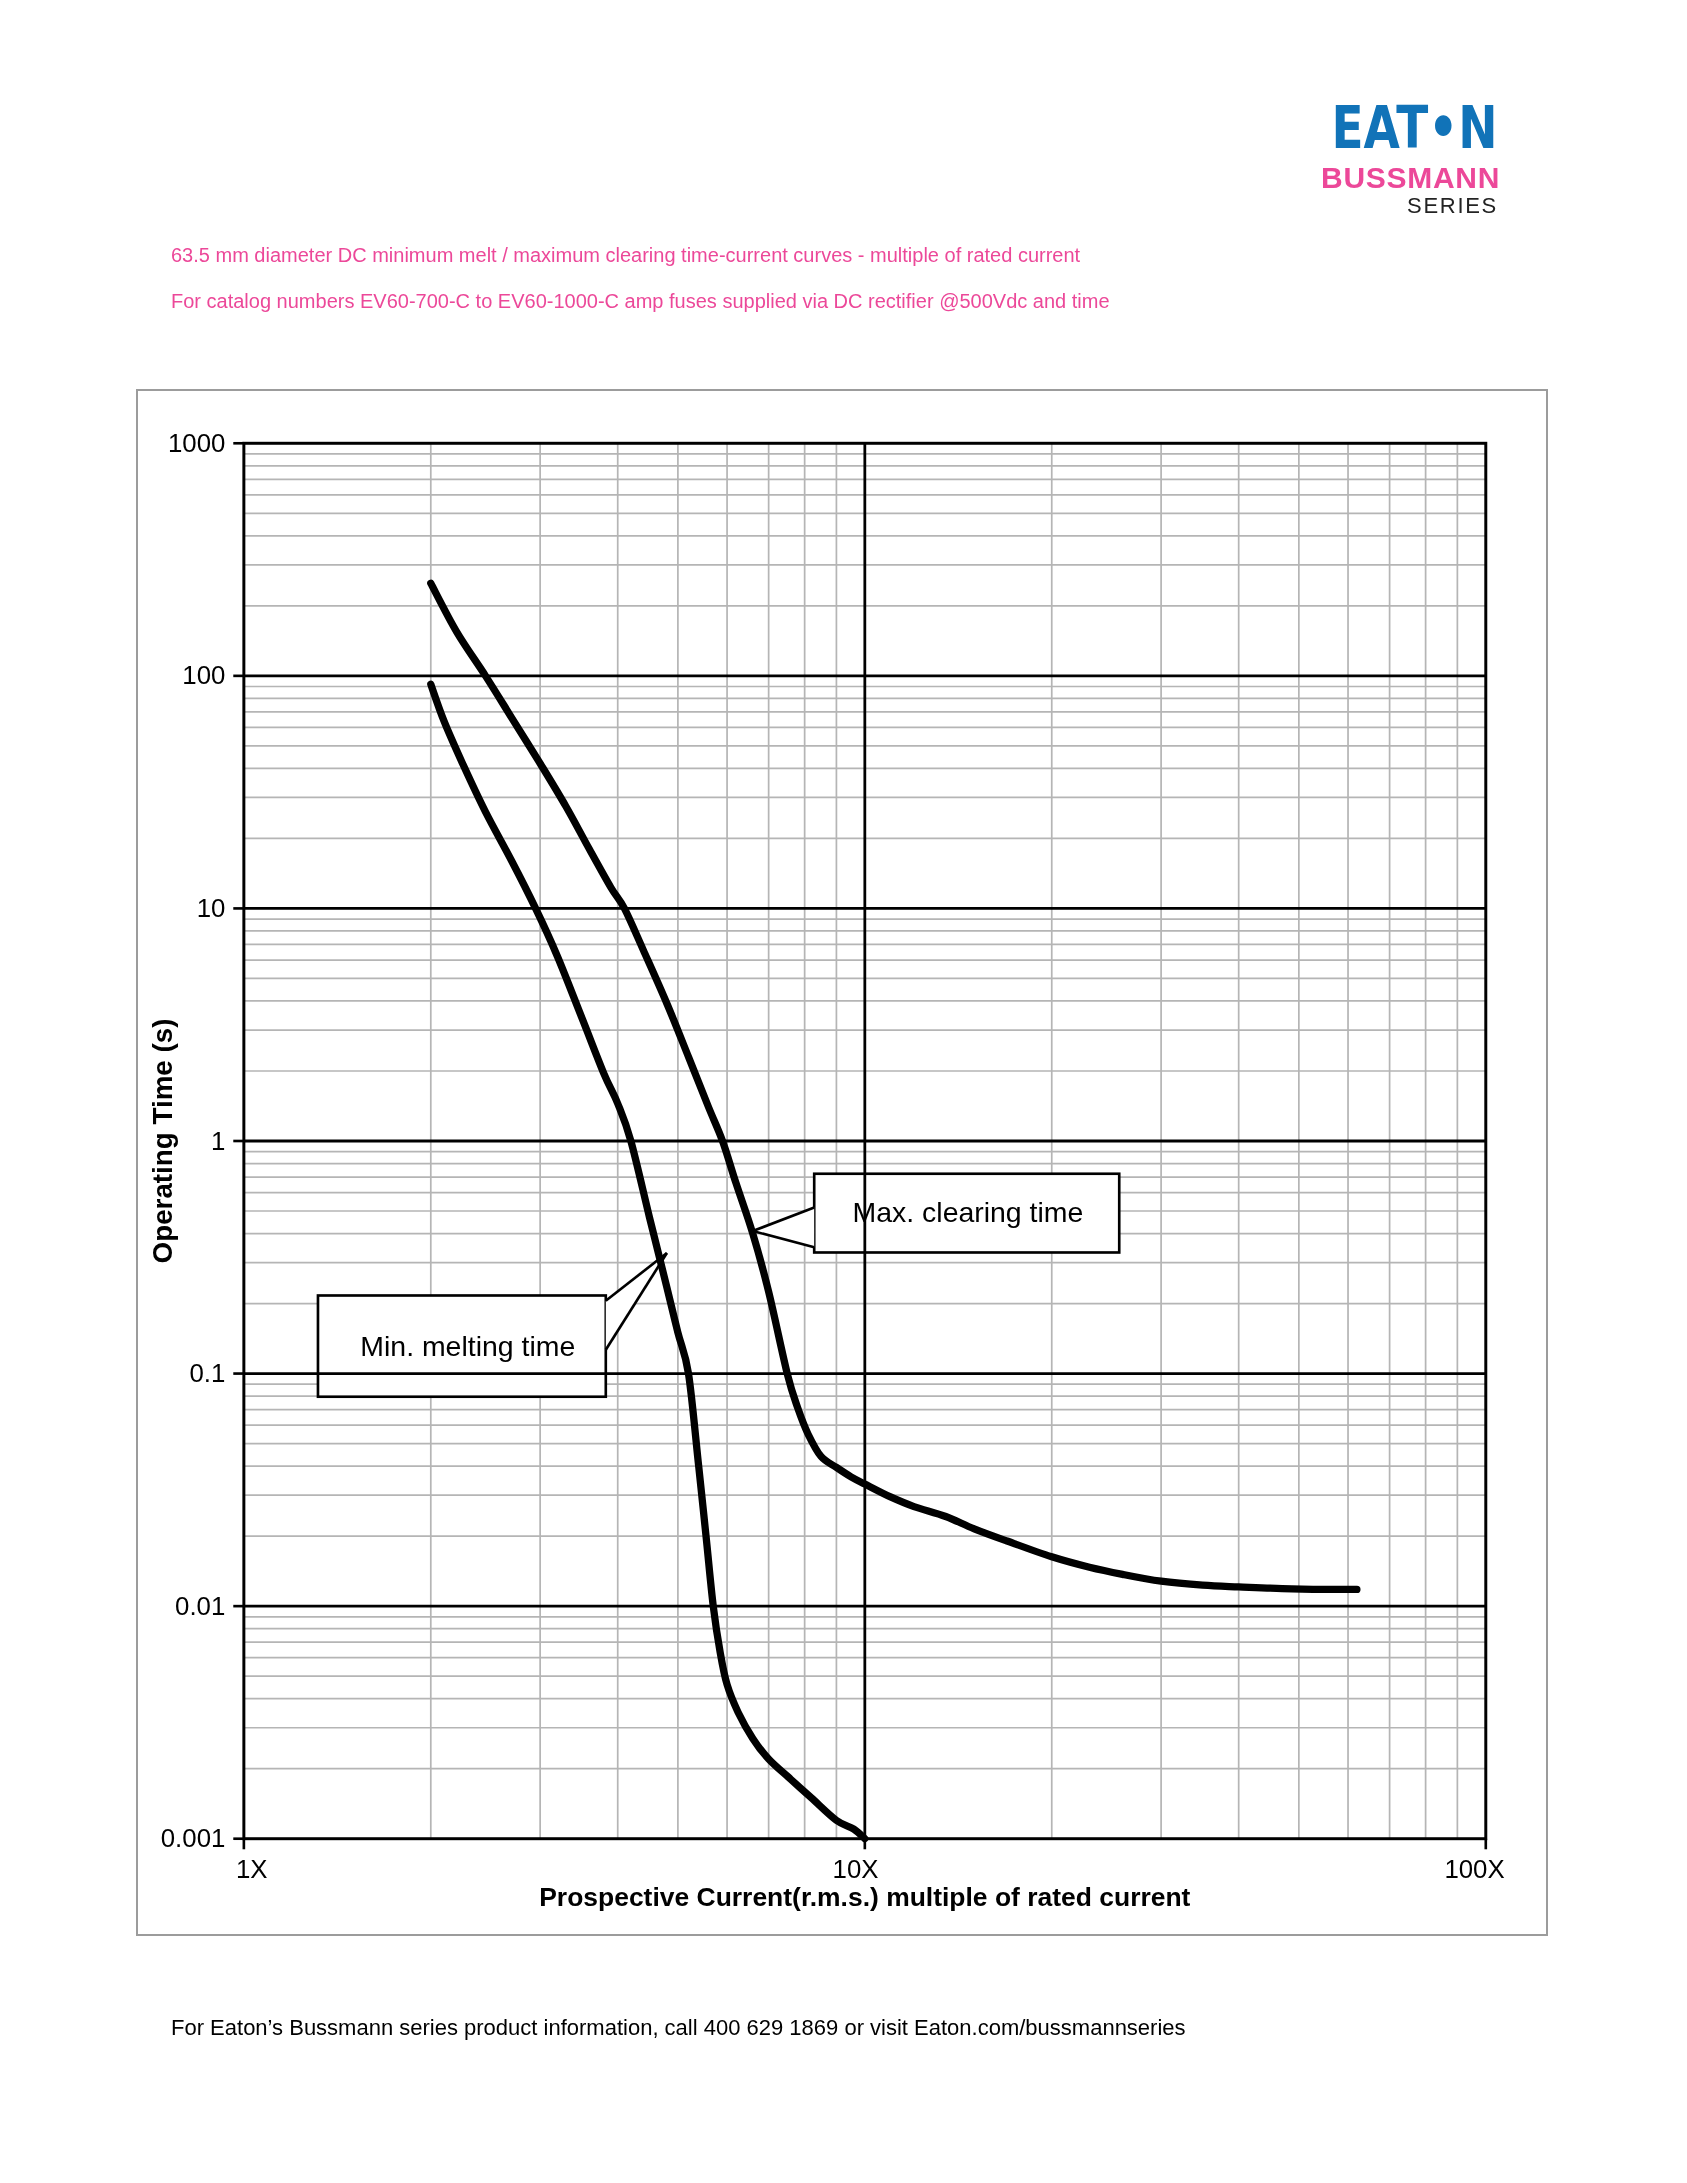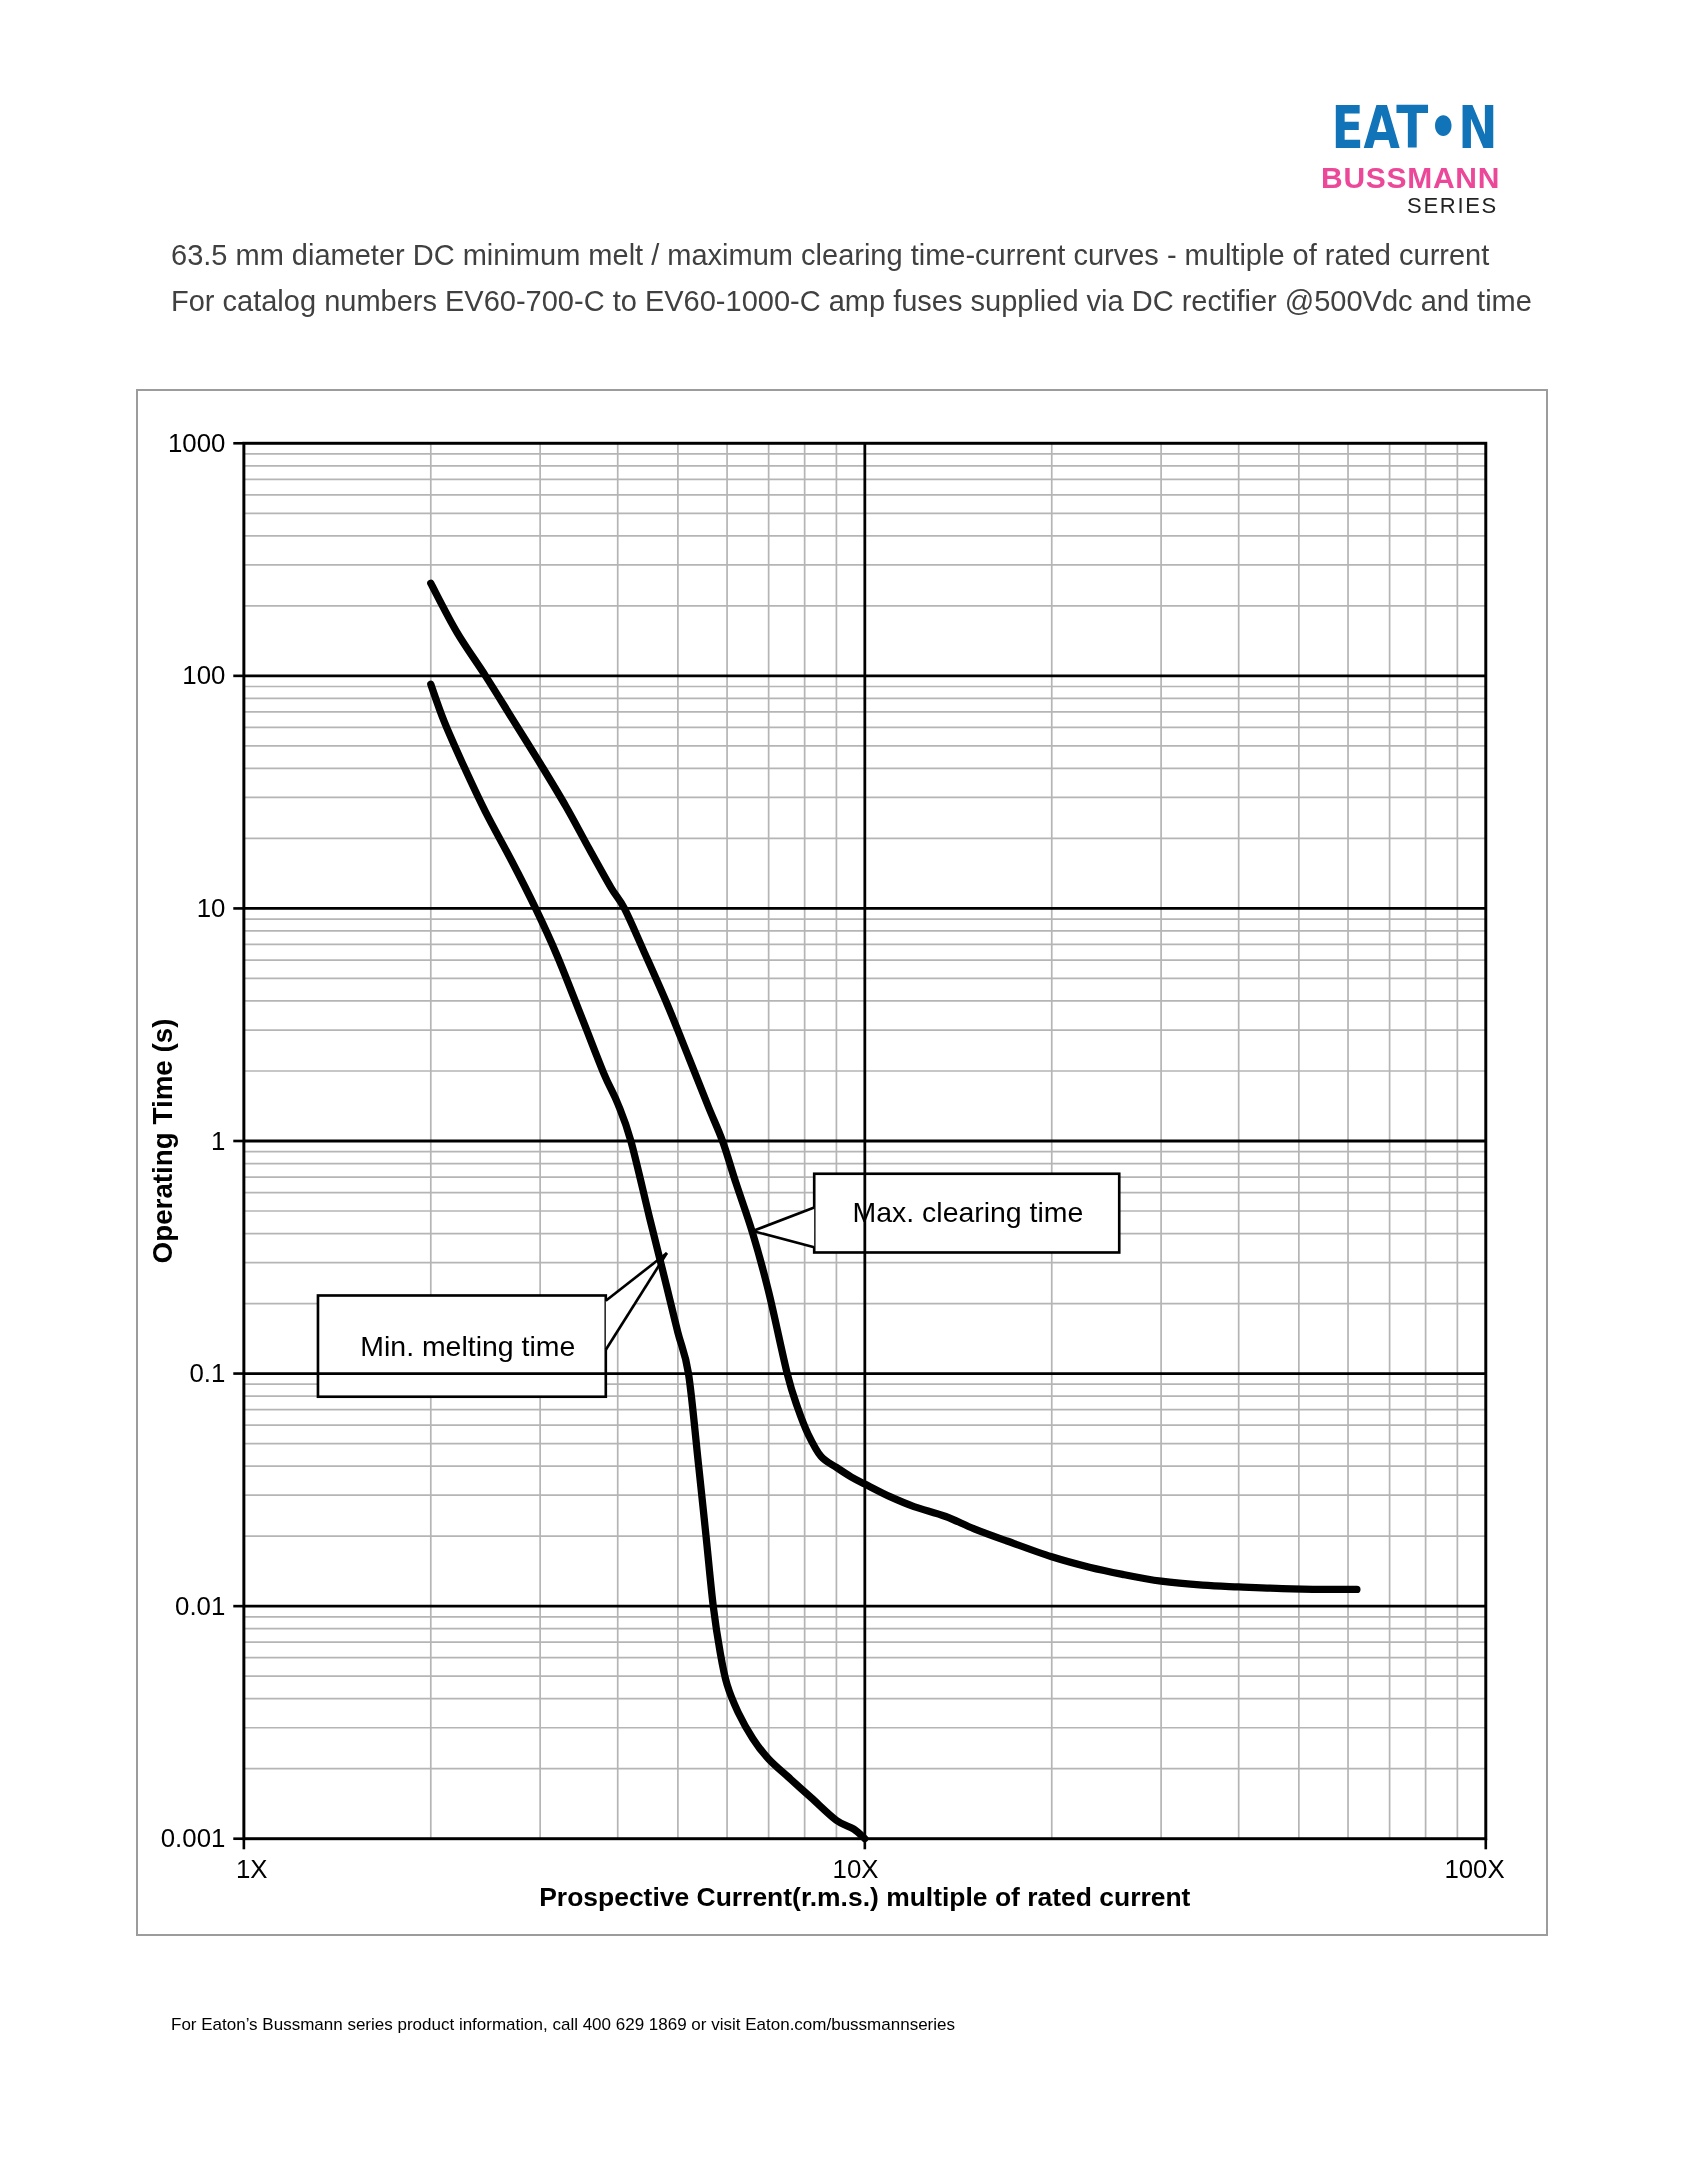--- a/index.html
+++ b/index.html
@@ -3,26 +3,26 @@
 <meta charset="utf-8">
 <style>
   html,body{margin:0;padding:0;background:#fff;}
   .page{position:relative;width:1687px;height:2183px;background:#ffffff;
         font-family:"Liberation Sans",sans-serif;color:#000;overflow:hidden;border-radius:27px;}
   .logo-eaton{position:absolute;top:97px;right:187px;width:171px;height:62px;}
   .logo-bussmann{position:absolute;top:161px;right:187px;font-size:30px;font-weight:bold;
         letter-spacing:0.7px;color:#ec4899;white-space:nowrap;}
   .logo-series{position:absolute;top:193px;right:189px;font-size:22px;letter-spacing:1.7px;
         color:#232323;white-space:nowrap;}
-  .title-block{position:absolute;left:171px;top:232px;font-size:29px;line-height:46px;
-        color:#404040;white-space:nowrap;}
+  .title-block{position:absolute;left:171px;top:232px;font-size:20px;line-height:46px;
+        color:#ec4899;white-space:nowrap;}
   .figure{position:absolute;left:136px;top:389px;width:1408px;height:1543px;
         border:2px solid #9c9c9c;background:#fff;box-sizing:content-box;}
   .figure svg{display:block;}
-  .footer{position:absolute;left:171px;top:2015px;font-size:17px;color:#000;white-space:nowrap;}
+  .footer{position:absolute;left:171px;top:2015px;font-size:22px;color:#000;white-space:nowrap;}
 </style>
 </head>
 <body>
 
 <div class="page">
 
   <div>
     <svg class="logo-eaton" viewBox="0 0 258 94" width="171" height="62" aria-hidden="true">
       <text x="129" y="78" text-anchor="middle" textLength="252" lengthAdjust="spacingAndGlyphs" style="font-family:'DejaVu Sans','Liberation Sans',sans-serif;font-weight:bold;font-size:88px;" fill="#1173b8">EAT•N</text>
     </svg>

